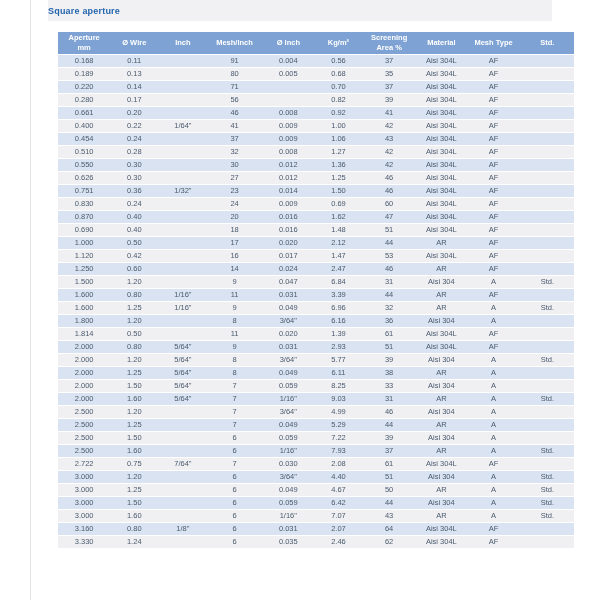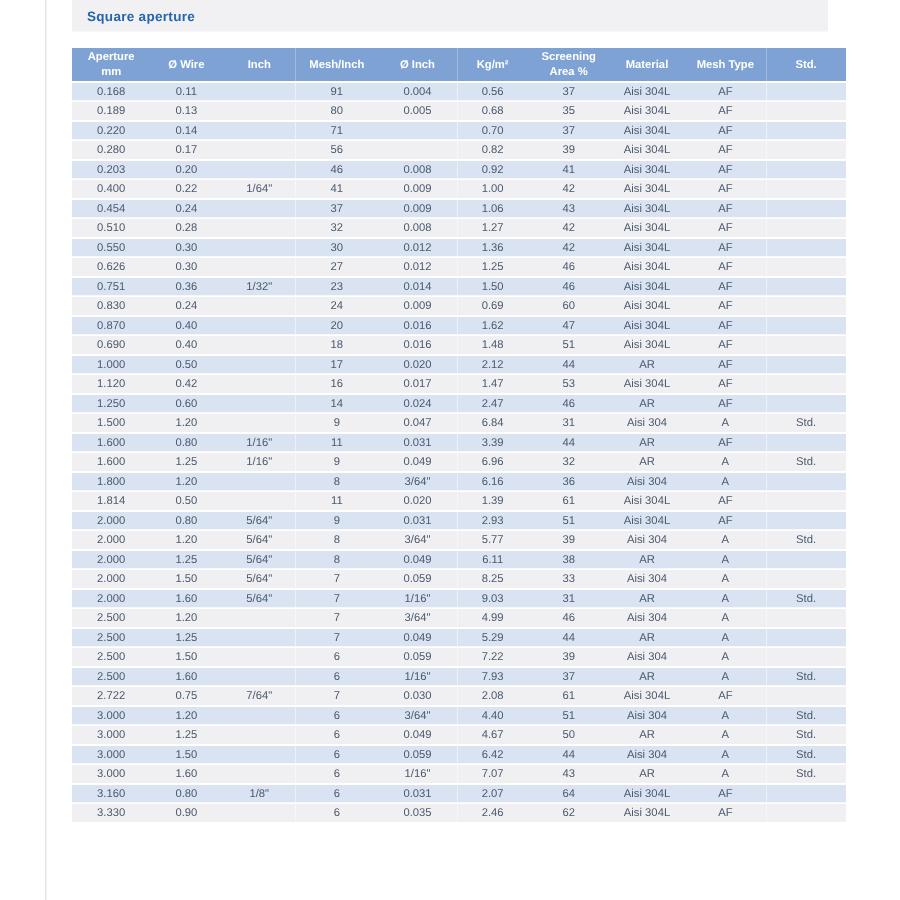--- a/index.html
+++ b/index.html
@@ -5,24 +5,24 @@
   * { margin: 0; padding: 0; box-sizing: border-box; }
   html, body { width: 600px; height: 600px; background: #ffffff; }
   body { font-family: "Liberation Sans", sans-serif; }
   .page { position: relative; width: 600px; height: 600px; overflow: hidden; background: #ffffff; }
   .left-rule { position: absolute; left: 30px; top: 0; width: 1px; height: 600px; background: #e4e4e6; }
   .title-bar {
     position: absolute; left: 48px; top: 0; width: 504px; height: 21px;
     background: #f1f1f3; display: flex; align-items: center;
   }
   .title-bar .title-text {
-    color: #2565ad; font-weight: bold; font-size: 9px; padding-left: 10px; letter-spacing: 0.2px;
+    color: #2565ad; font-weight: bold; font-size: 9px; letter-spacing: 0.2px;
   }
   table.data-table {
-    position: absolute; left: 48px; top: 32px; width: 516px;
+    position: absolute; left: 58px; top: 32px; width: 516px;
     border-collapse: collapse; table-layout: fixed;
   }
   thead th {
     background: #7ea2d3; color: #ffffff; font-size: 7.5px; font-weight: bold;
     height: 22px; text-align: center; vertical-align: middle; padding: 0;
     white-space: pre-line; line-height: 1.35; border-bottom: 1px solid #ffffff;
   }
   tbody td {
     font-size: 7.5px; color: #4a5a6e; text-align: center; vertical-align: middle;
     height: 12px; line-height: 12px; padding: 0; border-bottom: 1px solid #ffffff;
@@ -117,21 +117,21 @@
           <td></td>
           <td>56</td>
           <td></td>
           <td>0.82</td>
           <td>39</td>
           <td>Aisi 304L</td>
           <td>AF</td>
           <td></td>
         </tr>
         <tr class="row-blue">
-          <td>0.203</td>
+          <td>0.661</td>
           <td>0.20</td>
           <td></td>
           <td>46</td>
           <td>0.008</td>
           <td>0.92</td>
           <td>41</td>
           <td>Aisi 304L</td>
           <td>AF</td>
           <td></td>
         </tr>
@@ -514,21 +514,21 @@
           <td>6</td>
           <td>0.031</td>
           <td>2.07</td>
           <td>64</td>
           <td>Aisi 304L</td>
           <td>AF</td>
           <td></td>
         </tr>
         <tr class="row-gray">
           <td>3.330</td>
-          <td>0.90</td>
+          <td>1.24</td>
           <td></td>
           <td>6</td>
           <td>0.035</td>
           <td>2.46</td>
           <td>62</td>
           <td>Aisi 304L</td>
           <td>AF</td>
           <td></td>
         </tr>
       </tbody>

